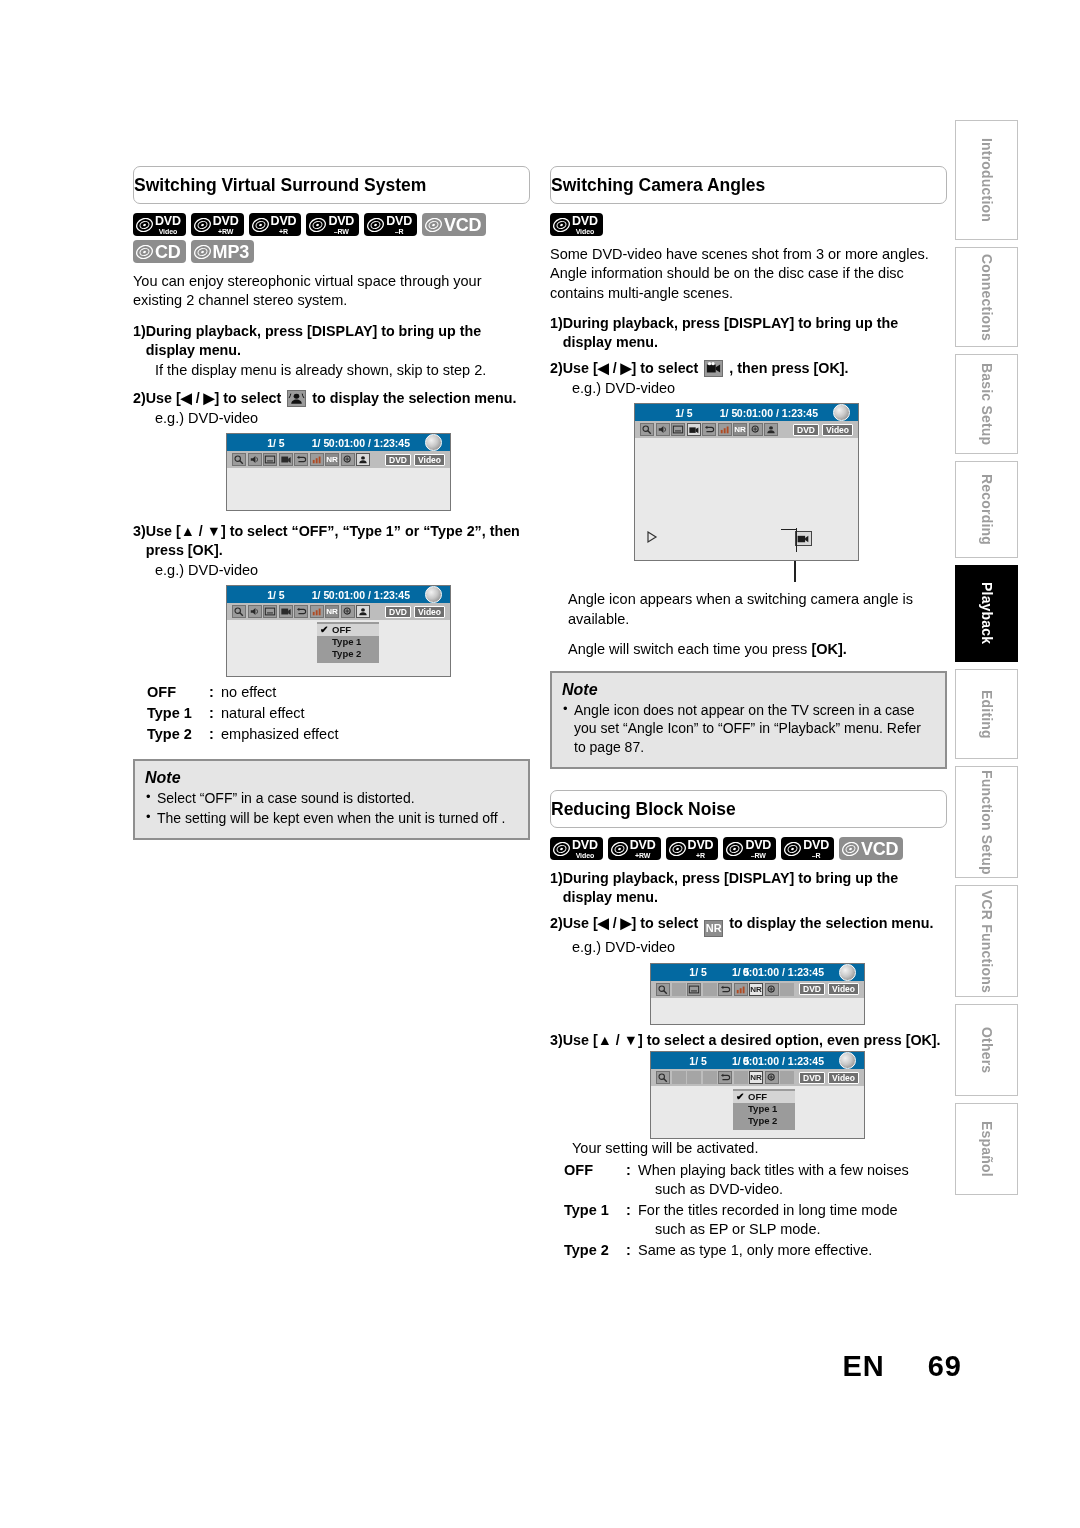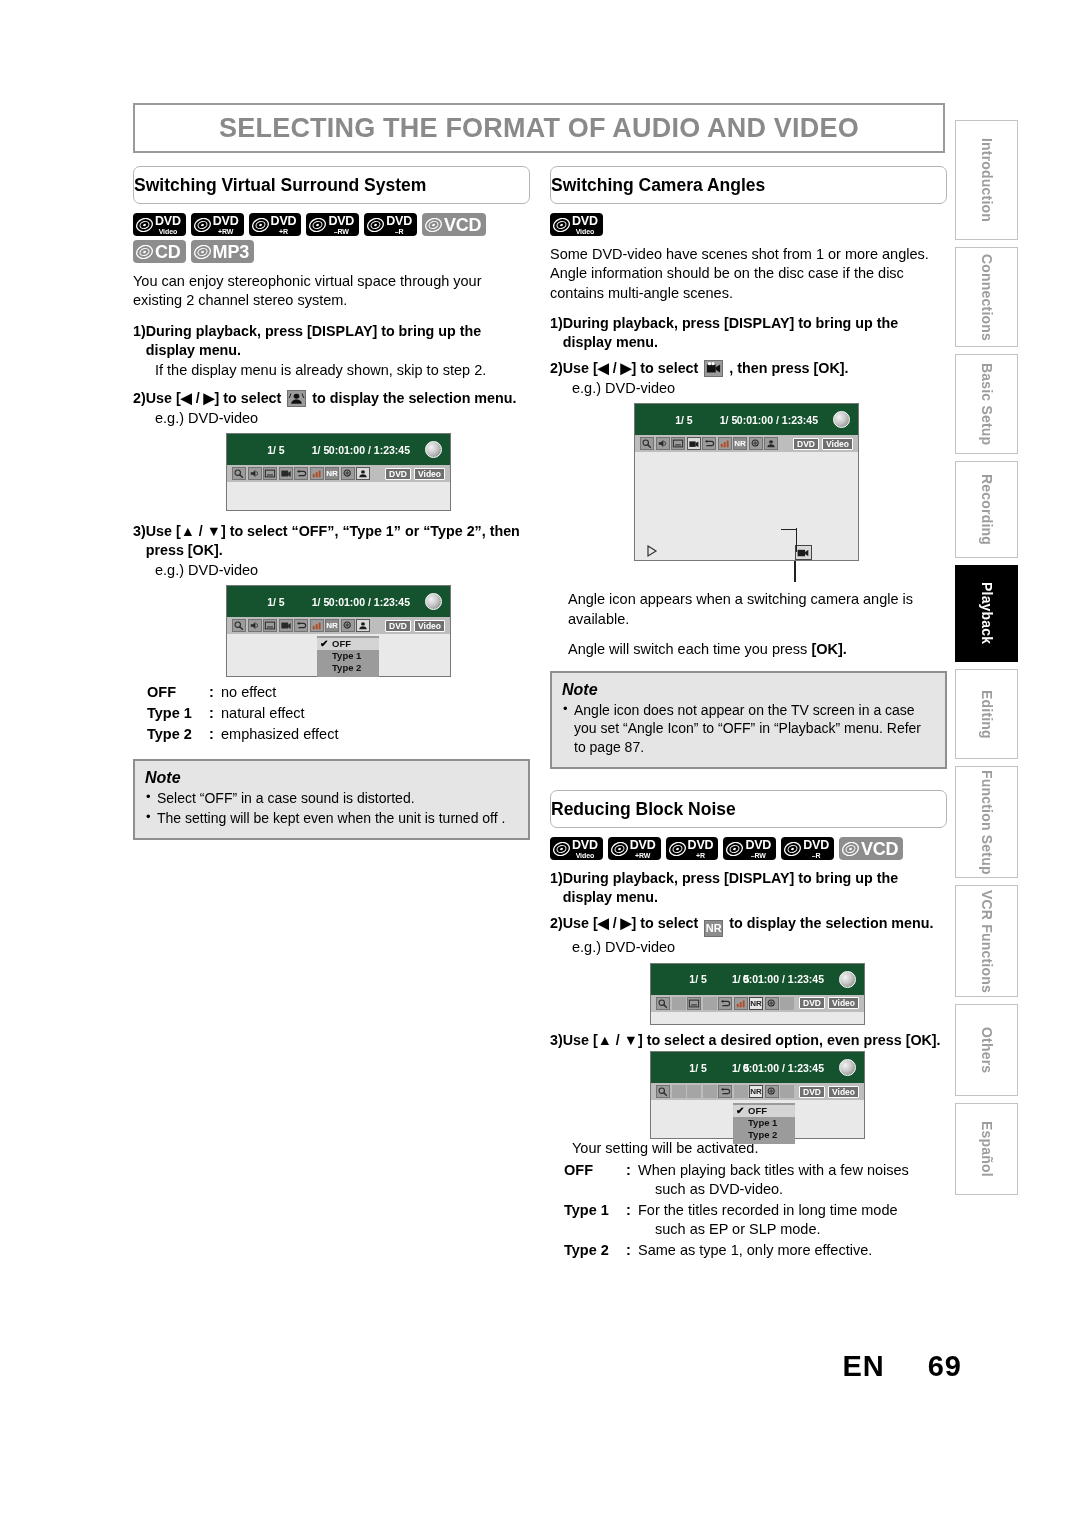--- a/index.html
+++ b/index.html
@@ -163,22 +163,22 @@
   .chip svg { display:block; width:100%; height:100%; }
 
   
   .screen {
     border: 1.5px solid #777;
     background: #e9e9e9;
     box-sizing: border-box;
     position: relative;
   }
   .scr-bar {
-    background: #14532d;
-    height: 31px;
+    background: #0369a1;
+    height: 17px;
     display: flex;
     align-items: center;
     color: #fff;
     font-size: 10.5px;
     font-weight: bold;
     position: relative;
   }
   .scr-bar .f1 { position:absolute; left: 18%; }
   .scr-bar .f2 { position:absolute; left: 38%; }
   .scr-bar .f3 { position:absolute; right: 40px; }
@@ -350,23 +350,20 @@
     font-weight: bold;
     letter-spacing: 1px;
   }
   .footer .en { margin-right: 34px; }
 </style>
 </head>
 <body>
 
 <div class="page">
 
-  <div class="title-box">
-    <span class="ttl">SELECTING THE FORMAT OF AUDIO AND VIDEO</span>
-  </div>
 
   <div class="col-left">
 
     <div class="sec-head">
       <span>Switching Virtual Surround System</span>
     </div>
 
     <div class="badges">
 
       <div class="badge">
@@ -688,21 +685,21 @@
           <ellipse cx="8.5" cy="7" rx="4.6" ry="3.4" fill="none" stroke="#fff" stroke-width="1" transform="rotate(-20 8.5 7)"></ellipse>
           <ellipse cx="8.5" cy="7" rx="1.5" ry="1.1" fill="#fff" transform="rotate(-20 8.5 7)"></ellipse>
         </svg>
         <span class="bt">
           <span class="b1">DVD</span>
           <span class="b2">Video</span>
         </span>
       </div>
     </div>
 
-    <p class="para">Some DVD-video have scenes shot from 1 or more angles. Angle information should be on the disc case if the disc contains multi-angle scenes.</p>
+    <p class="para">Some DVD-video have scenes shot from 3 or more angles. Angle information should be on the disc case if the disc contains multi-angle scenes.</p>
 
     <div class="step">
       <span class="num">1)</span>
       <span class="txt">During playback, press [DISPLAY] to bring up the display menu.</span>
     </div>
     <div class="gap-s"></div>
 
     <div class="step">
       <span class="num">2)</span>
       <span class="txt">

